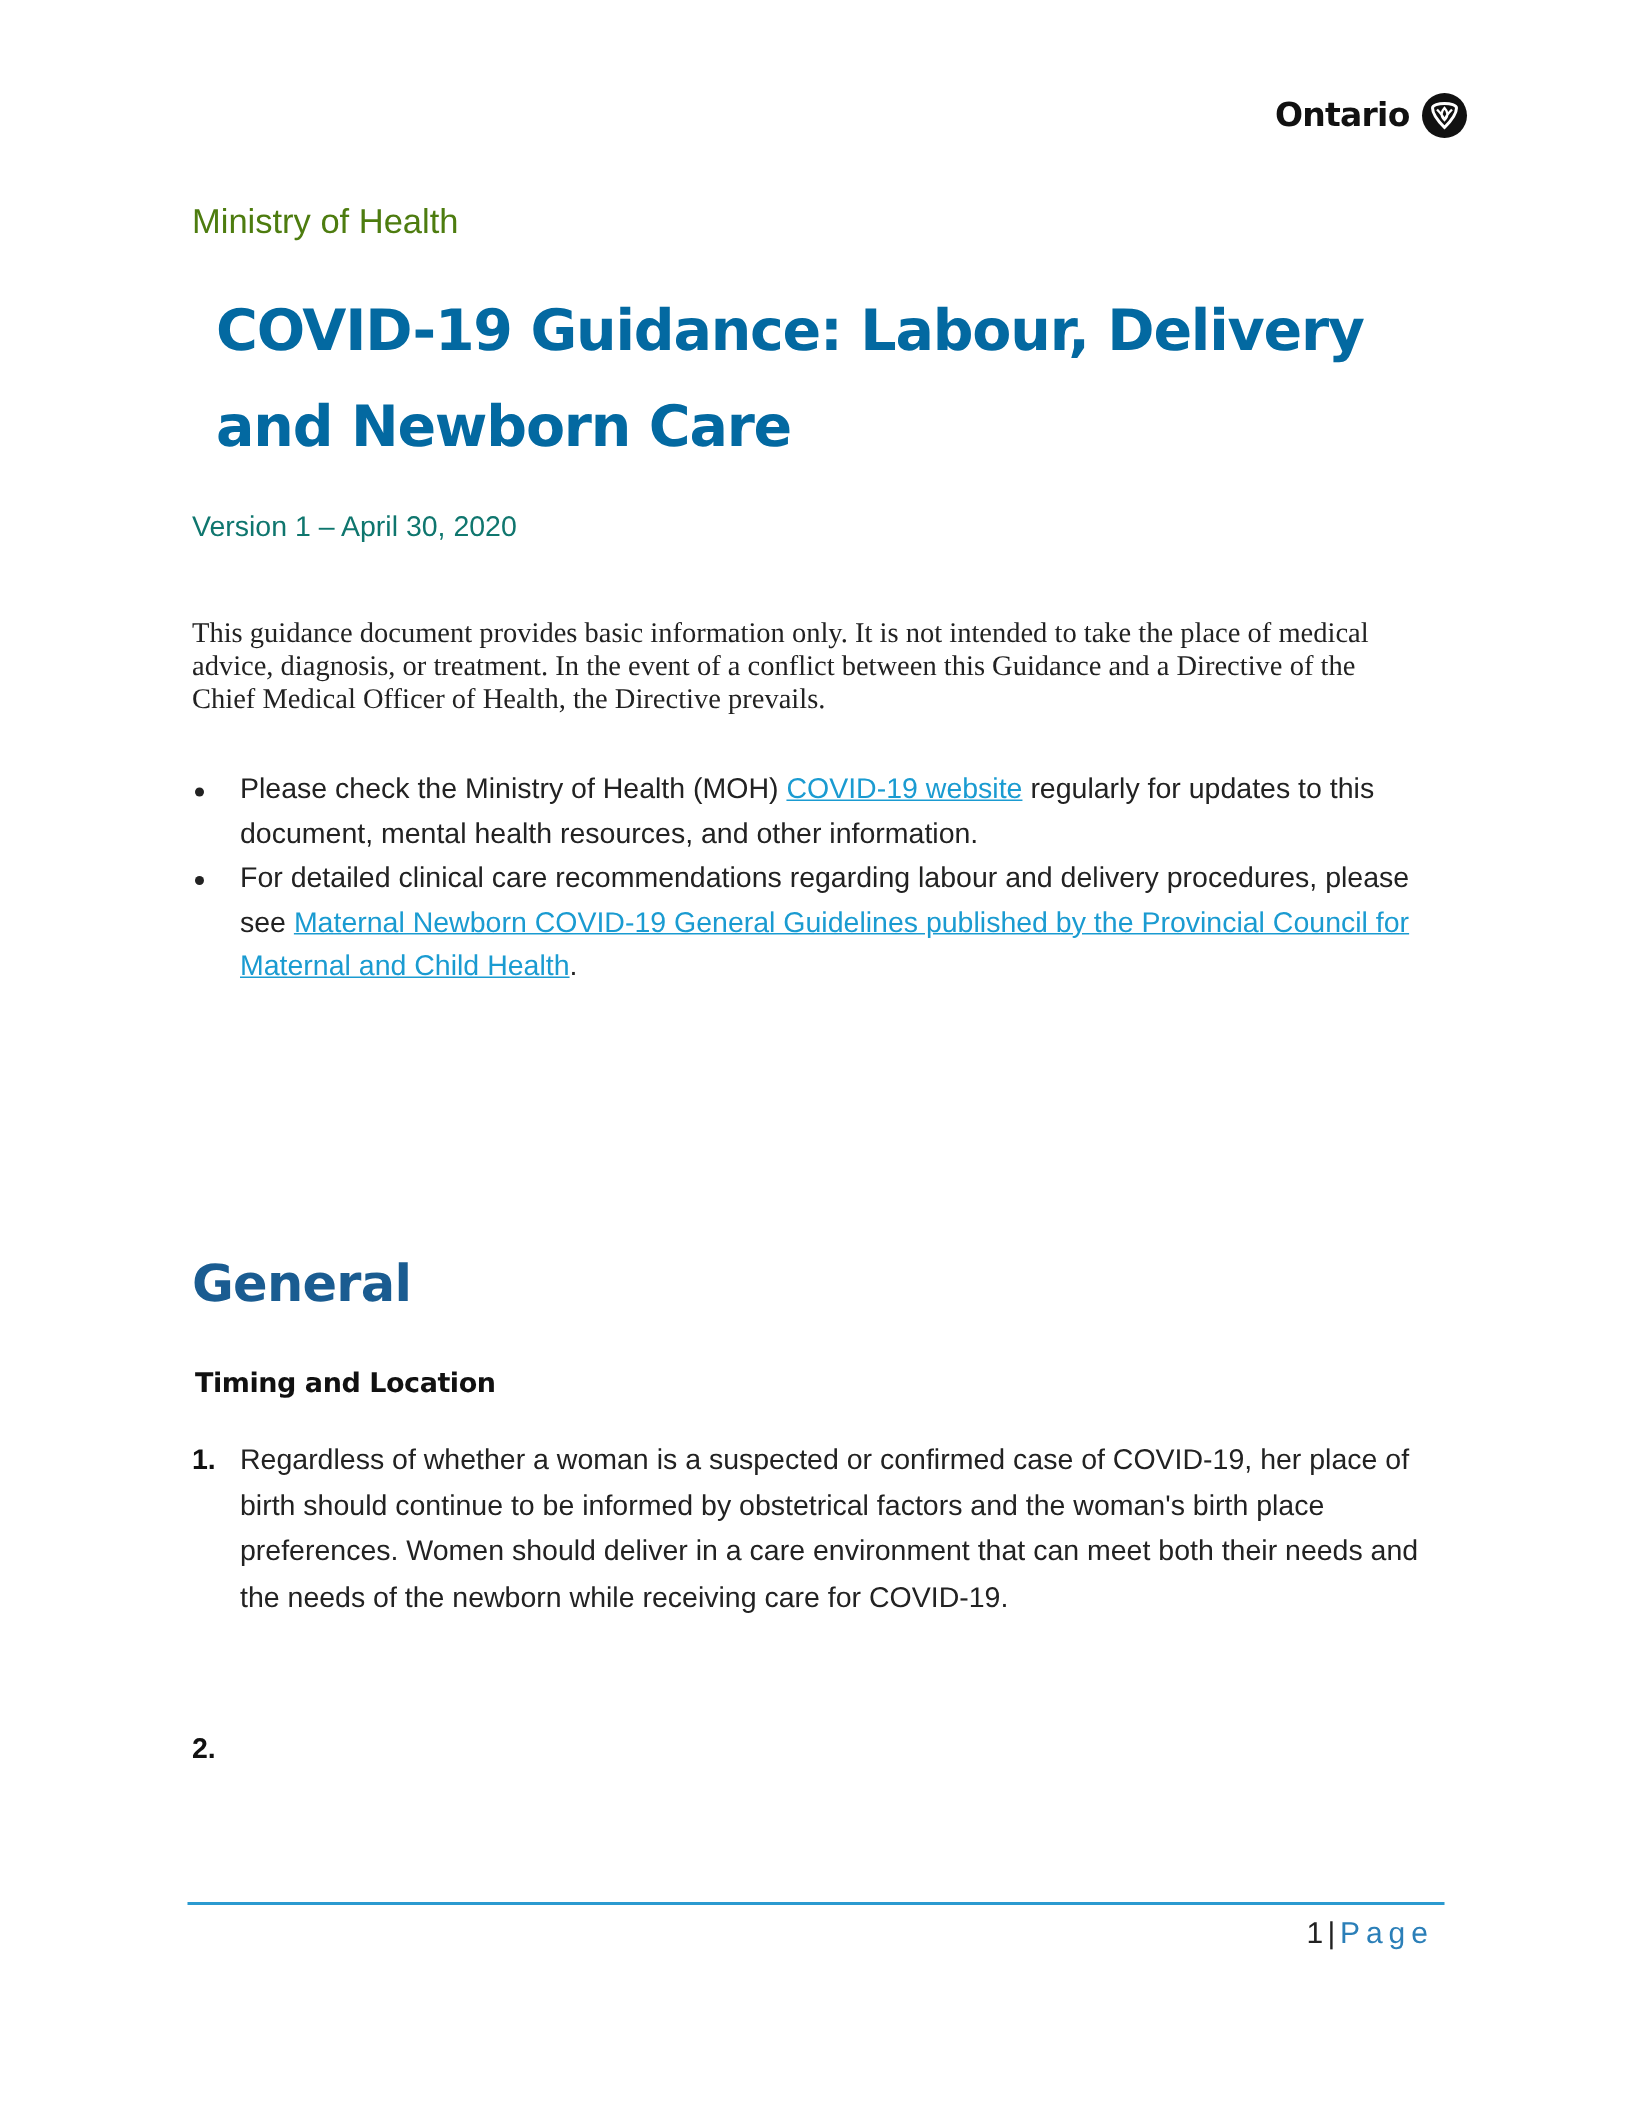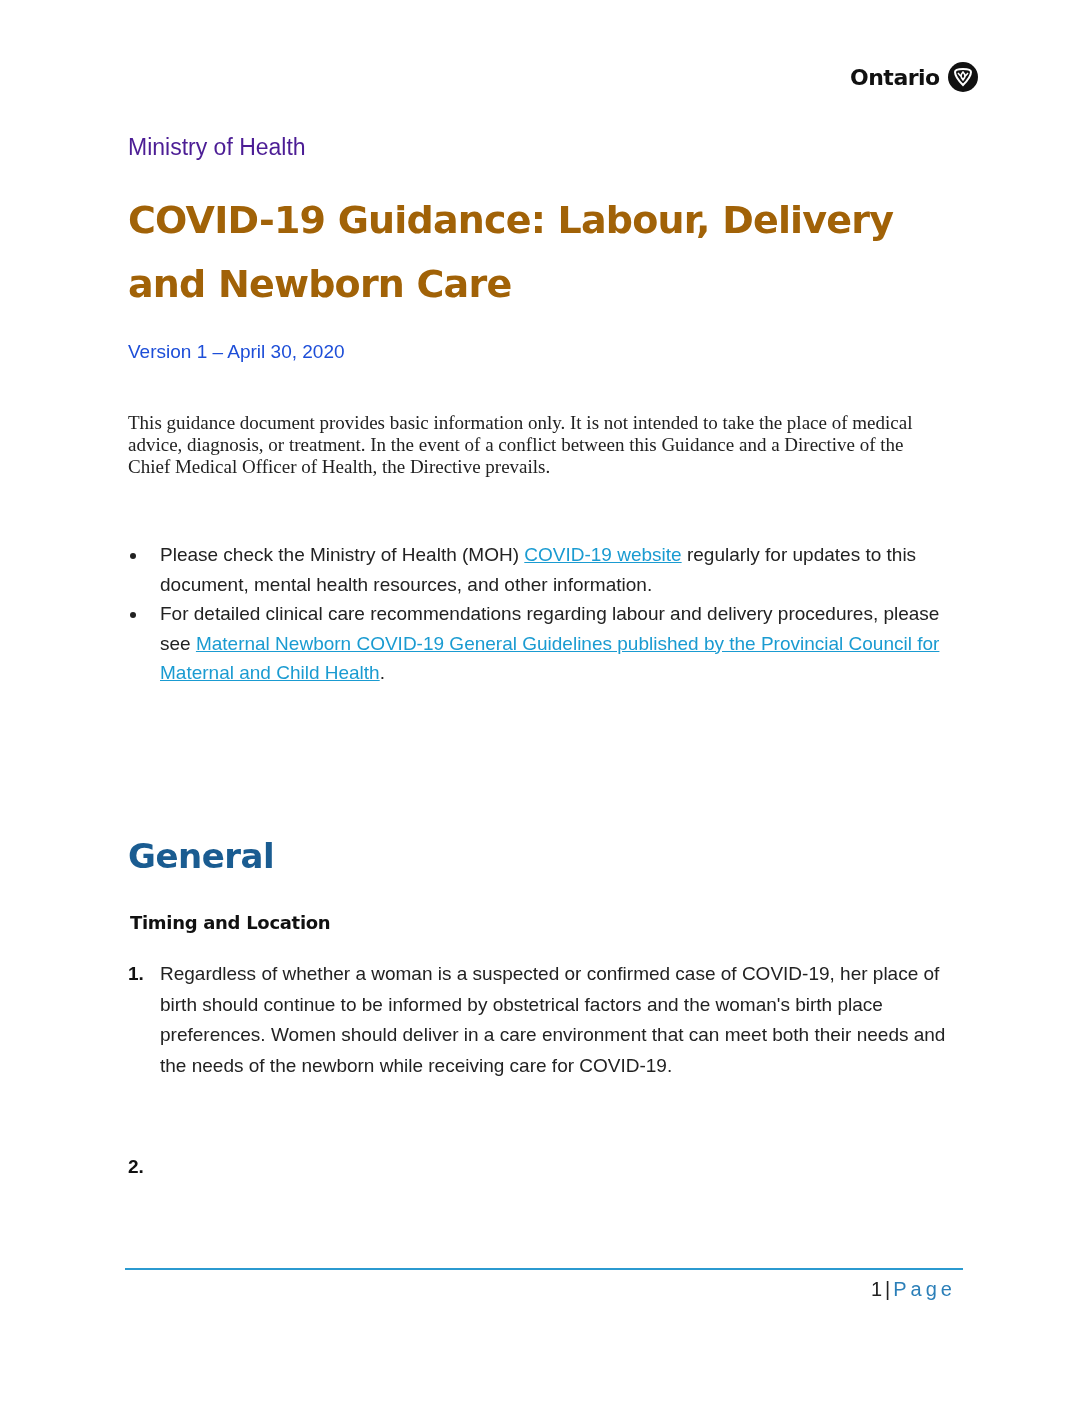--- a/index.html
+++ b/index.html
@@ -1,26 +1,26 @@
 <!DOCTYPE html>
 <html><head>
   <meta charset="utf-8">
   <style>
     html, body { margin: 0; padding: 0; background: #ffffff; }
     body { width: 1088px; height: 1408px; position: relative; overflow: hidden;
       font-family: "Liberation Sans", "DejaVu Sans", sans-serif; color: #1a1a1a; }
     .logo { position: absolute; left: 850px; top: 62px; display: flex; align-items: center; gap: 8px; }
     .logo-text { font-family: "DejaVu Sans", sans-serif; font-weight: bold; font-size: 22px; color: #111; letter-spacing: -0.5px; }
     .logo-mark { width: 30px; height: 30px; border-radius: 50%; background: #111; display: flex; align-items: center; justify-content: center; }
-    .ministry { position: absolute; left: 128px; top: 134px; font-size: 23px; color: #4c1d95; }
-    .title { position: absolute; left: 128px; top: 188px; width: 800px; font-family: "DejaVu Sans", sans-serif;
-      font-weight: bold; font-size: 38px; line-height: 64px; color: #a16207; letter-spacing: -0.8px; margin: 0; }
-    .version { position: absolute; left: 128px; top: 341px; font-size: 19px; color: #1d4ed8; text-align: right; }
+    .ministry { position: absolute; left: 128px; top: 134px; font-size: 23px; color: #4d7c0f; }
+    .title { position: absolute; left: 144px; top: 188px; width: 800px; font-family: "DejaVu Sans", sans-serif;
+      font-weight: bold; font-size: 38px; line-height: 64px; color: #0369a1; letter-spacing: -0.8px; margin: 0; }
+    .version { position: absolute; left: 128px; top: 341px; font-size: 19px; color: #0f766e; text-align: right; }
     .intro { position: absolute; left: 128px; top: 412px; width: 820px; font-size: 19px; line-height: 22px; color: #222; margin: 0; font-family: Liberation Serif, serif; }
-    .bullets { position: absolute; left: 128px; top: 540px; width: 840px; margin: 0; padding: 0; list-style: none; }
+    .bullets { position: absolute; left: 128px; top: 512px; width: 840px; margin: 0; padding: 0; list-style: none; }
     .bullets li { position: relative; padding-left: 32px; font-size: 19px; line-height: 29.5px; color: #222; }
     .bullets li .dot { position: absolute; left: 2px; top: 13px; width: 6px; height: 6px; background: #222; border-radius: 50%; }
     .bullets li.tall { line-height: 31px; }
     a.link { color: #1a9bd1; text-decoration: underline; }
     .h-general { position: absolute; left: 128px; top: 836px; font-family: "DejaVu Sans", sans-serif; font-weight: bold; font-size: 34px; color: #1a5c91; margin: 0; letter-spacing: -0.5px; }
     .h-timing { position: absolute; left: 128px; top: 910px; font-family: "DejaVu Sans", sans-serif; font-weight: bold; font-size: 18px; color: #111; margin: 2px; letter-spacing: -0.3px; }
     .numlist { position: absolute; left: 128px; width: 840px; margin: 0; padding: 0; list-style: none; }
     .numlist li { position: relative; padding-left: 32px; font-size: 19px; line-height: 30.5px; color: #222; }
     .numlist .num { position: absolute; left: 0; top: 0; font-weight: bold; color: #111; }
     .footer-line { position: absolute; left: 125px; top: 1268px; width: 838px; height: 2px; background: #2b9ad0; }

